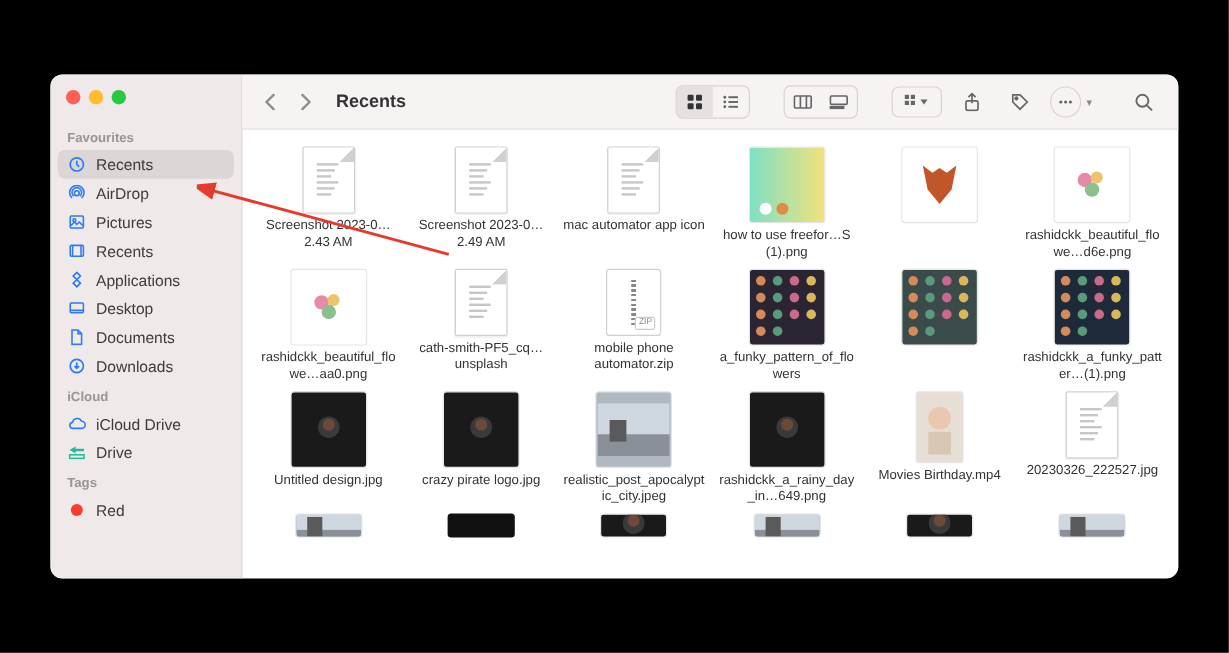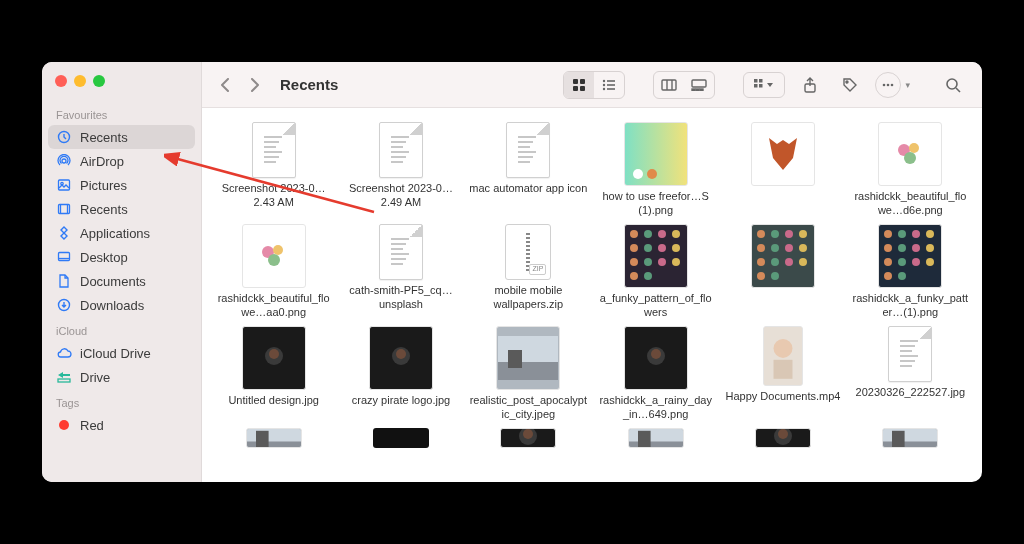--- a/index.html
+++ b/index.html
@@ -40,21 +40,21 @@
     gap: 7px;
     padding: 3px 0 14px 13px;
   }
   .dot { width: 12px; height: 12px; border-radius: 50%; }
   .dot.red { background:#ff5f57; }
   .dot.yellow { background:#febc2e; }
   .dot.green { background:#28c840; }
   .section-label {
     font-size: 11px;
     color: #9a9494;
-    font-weight: 400;
+    font-weight: 700;
     padding: 8px 14px 4px 14px;
   }
   .side-item {
     display: flex;
     align-items: center;
     gap: 8px;
     padding: 4px 10px 4px 14px;
     color: #3b3b3b;
     cursor: default;
   }
@@ -480,21 +480,21 @@
                 <rect x="5" y="31" width="12" height="2" fill="#c7c7c7"></rect>
               </svg>
             </div>
             <div class="fname">cath-smith-PF5_cq…unsplash</div>
           </div>
           <div class="file">
             <div class="thumb zip">
               <div class="zip-teeth"></div>
               <div class="zip-label">ZIP</div>
             </div>
-            <div class="fname">mobile mobile wallpapers.zip</div>
+            <div class="fname">mobile phone automator.zip</div>
           </div>
           <div class="file">
             <div class="thumb pattern-dark">
               <svg width="60" height="60" viewBox="0 0 60 60">
                 <circle cx="8" cy="8" r="4" fill="#d48a5a"></circle>
                 <circle cx="22" cy="8" r="4" fill="#5a9a7a"></circle>
                 <circle cx="36" cy="8" r="4" fill="#c96a8a"></circle>
                 <circle cx="50" cy="8" r="4" fill="#d9b85a"></circle>
                 <circle cx="8" cy="22" r="4" fill="#d48a5a"></circle>
                 <circle cx="22" cy="22" r="4" fill="#5a9a7a"></circle>
@@ -589,21 +589,21 @@
             <div class="fname">rashidckk_a_rainy_day_in…649.png</div>
           </div>
           <div class="file">
             <div class="thumb baby" style="width: 40px; height: 60px;">
               <svg width="40" height="60" viewBox="0 0 40 60">
                 <rect width="40" height="60" fill="#e7dfd6"></rect>
                 <circle cx="20" cy="22" r="10" fill="#e8c9b0"></circle>
                 <rect x="10" y="34" width="20" height="20" fill="#d9c7b5"></rect>
               </svg>
             </div>
-            <div class="fname">Happy Documents.mp4</div>
+            <div class="fname">Movies Birthday.mp4</div>
           </div>
           <div class="file">
             <div class="thumb doc">
               <svg width="30" height="40" viewBox="0 0 30 40">
                 <rect x="5" y="6" width="18" height="2" fill="#c7c7c7"></rect>
                 <rect x="5" y="11" width="15" height="2" fill="#c7c7c7"></rect>
                 <rect x="5" y="16" width="12" height="2" fill="#c7c7c7"></rect>
                 <rect x="5" y="21" width="18" height="2" fill="#c7c7c7"></rect>
                 <rect x="5" y="26" width="15" height="2" fill="#c7c7c7"></rect>
                 <rect x="5" y="31" width="12" height="2" fill="#c7c7c7"></rect>

